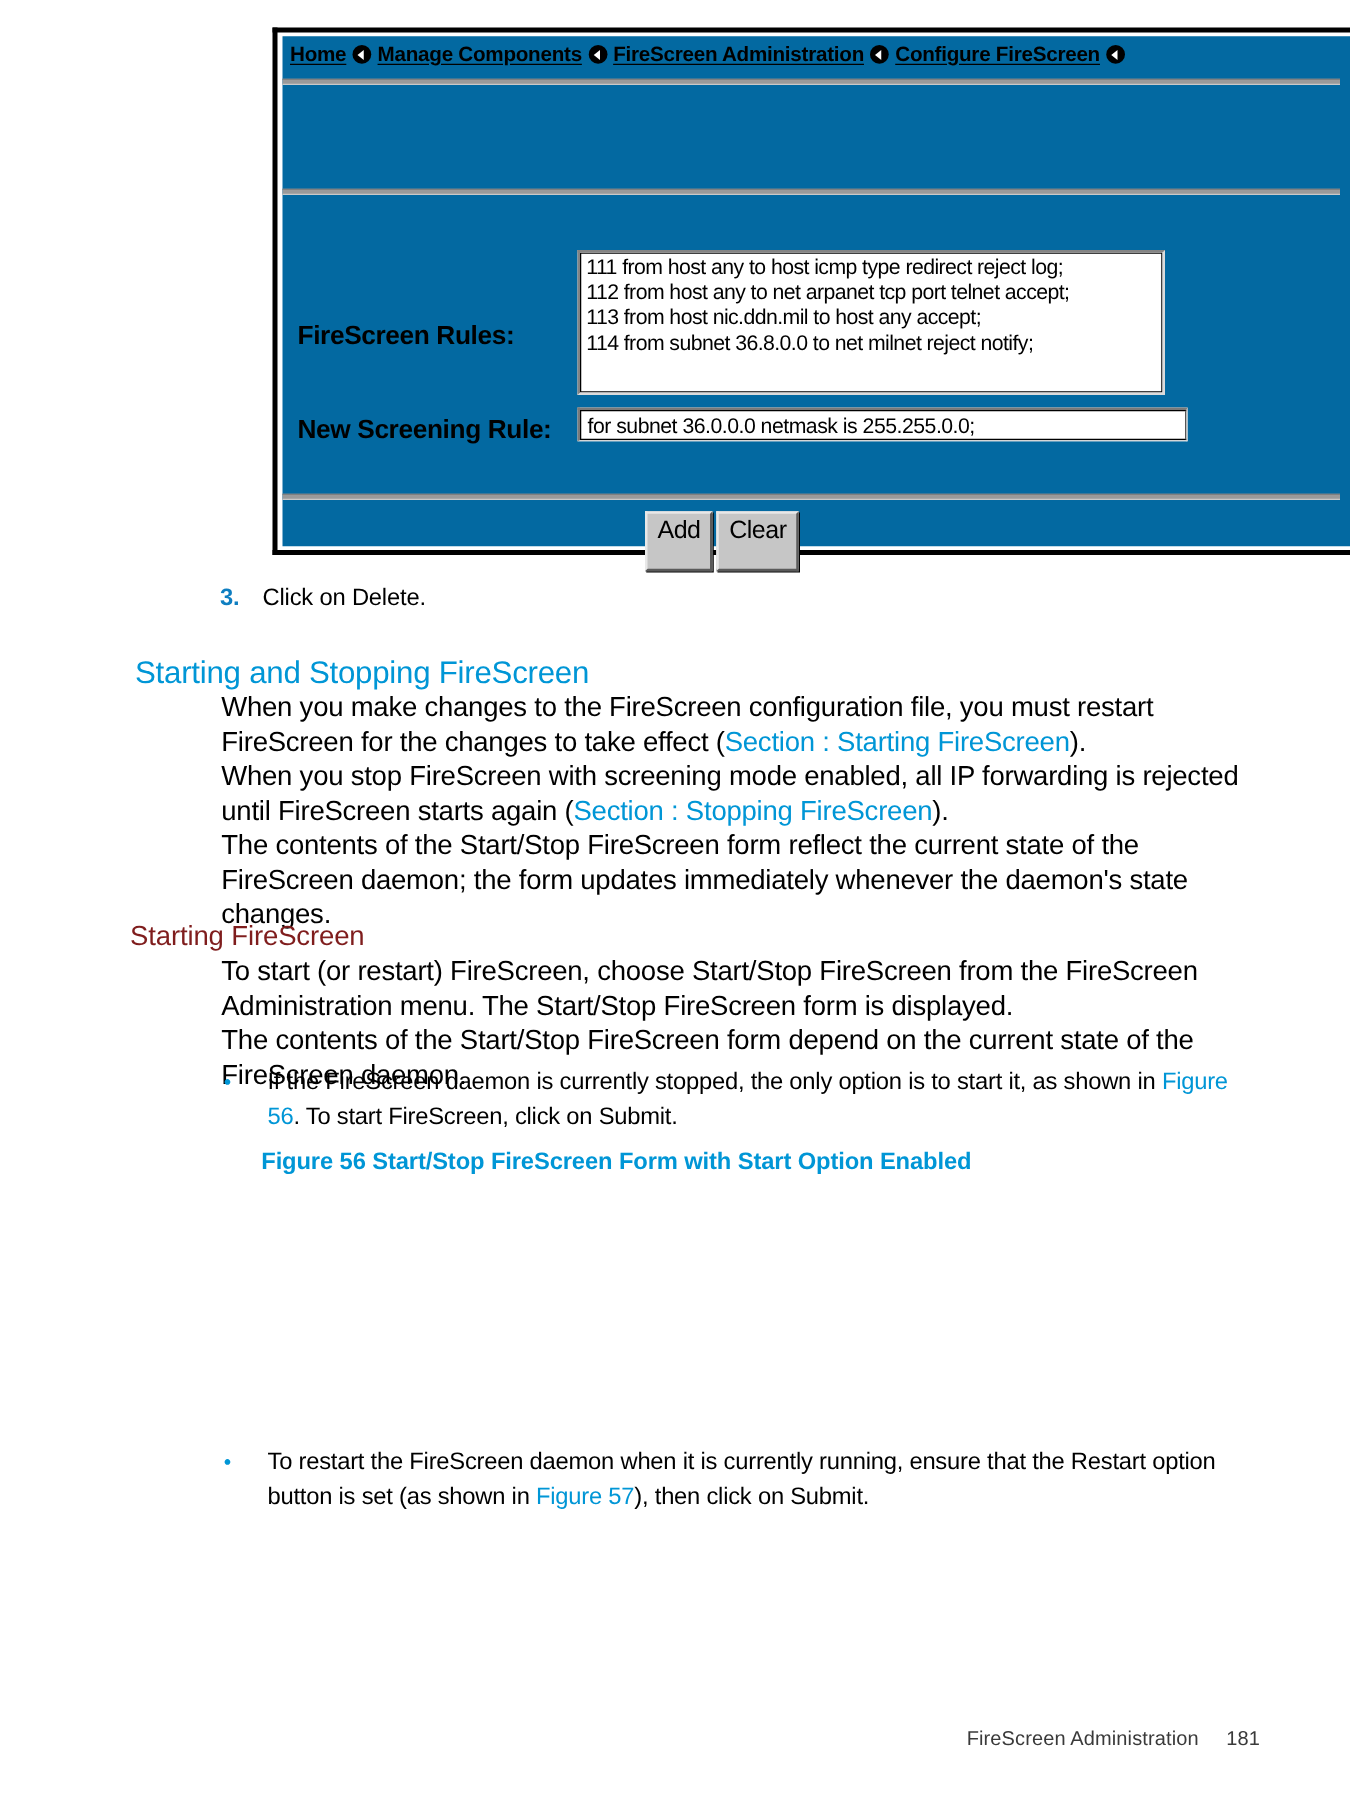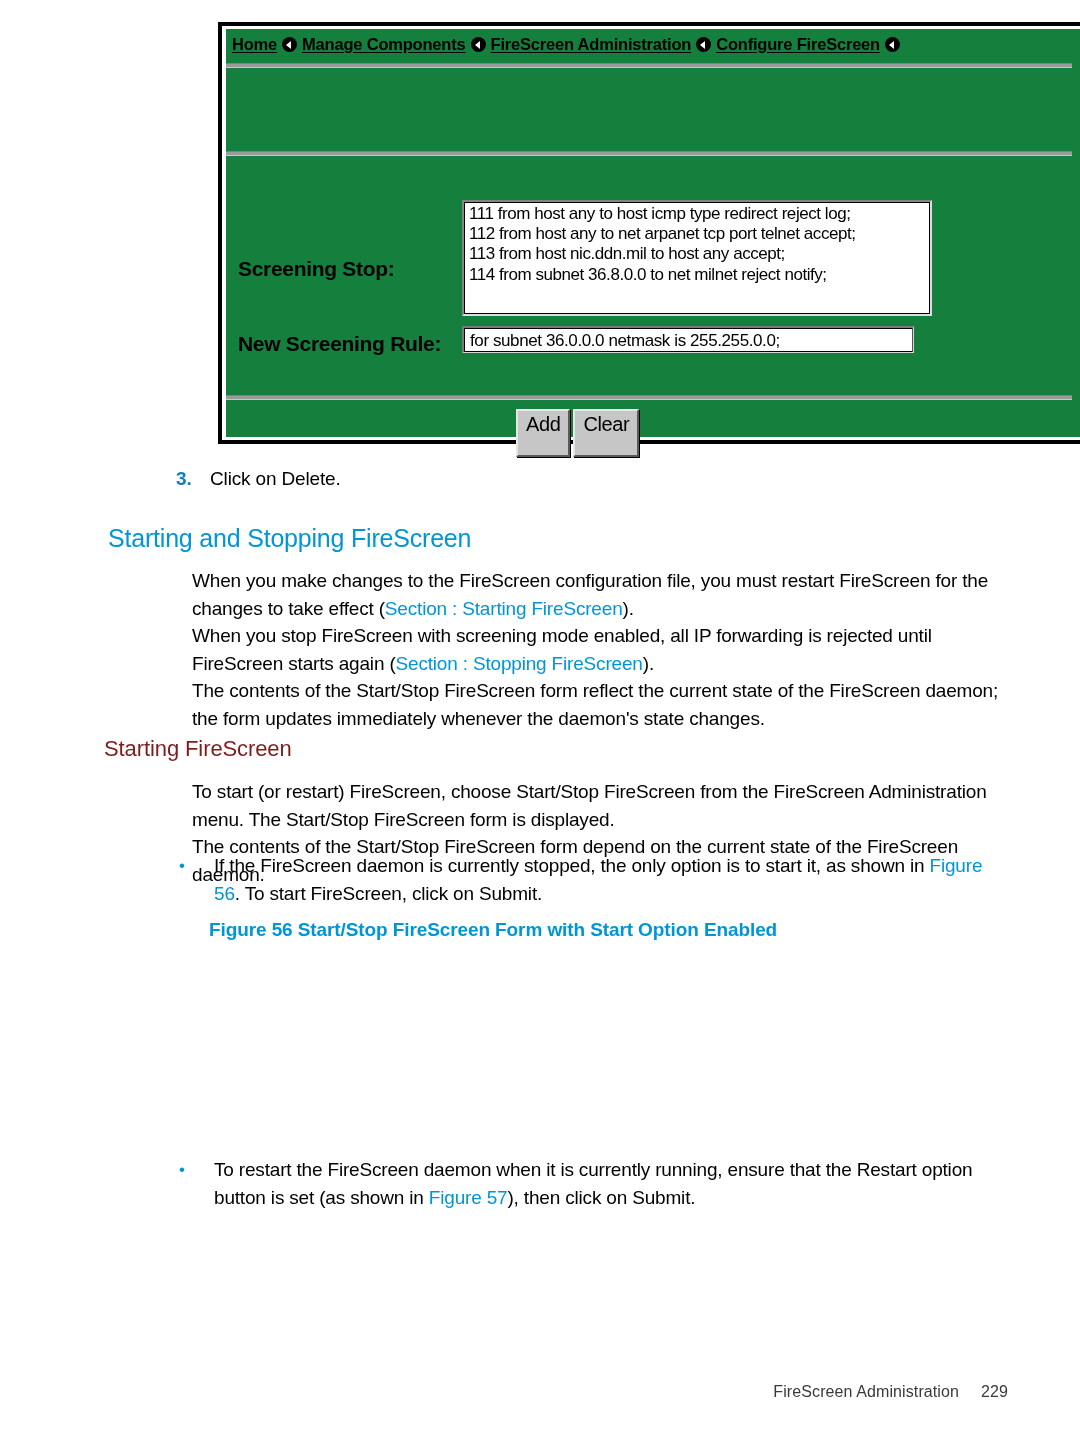--- a/index.html
+++ b/index.html
@@ -29,21 +29,21 @@
     border-top: 4px solid #000000;
     border-bottom: 4px solid #000000;
     box-sizing: border-box;
   }
   .shot-inner {
     position: absolute;
     left: 4px;
     top: 3px;
     right: 0;
     bottom: 3px;
-    background: #15803d;
+    background: #0369a1;
   }
 
   
   .breadcrumb {
     position: absolute;
     left: 6px;
     top: 6px;
     font-family: "Liberation Sans", sans-serif;
     font-size: 16.5px;
     font-weight: 600;
@@ -153,21 +153,21 @@
     letter-spacing: -0.45px;
     white-space: nowrap;
     color: #000;
   }
 
   
   .textinput {
     position: absolute;
     left: 236px;
     top: 297px;
-    width: 452px;
+    width: 488px;
     height: 27px;
     background: #ffffff;
     border-top: 2px solid #7a7a7a;
     border-left: 2px solid #7a7a7a;
     border-right: 1px solid #d6d6d6;
     border-bottom: 1px solid #d6d6d6;
     box-sizing: border-box;
   }
   .textinput-in {
     position: absolute;
@@ -249,22 +249,22 @@
     font-size: 22px;
     font-weight: normal;
     letter-spacing: -0.1px;
     color: #7f1d1d;
   }
 
   p.para {
     position: absolute;
     left: 176px;
     width: 832px;
-    margin: 16px;
-    font-size: 19px;
+    margin: 1px;
+    font-size: 22px;
     line-height: 27.5px;
     letter-spacing: -0.18px;
     color: #000;
   }
   .p1 { top: 551px; }
   .p2 { top: 606px; }
   .p3 { top: 661px; }
   .p4 { top: 762px; }
   .p5 { top: 817px; }
 
@@ -326,21 +326,21 @@
     <div class="breadcrumb">
       <span class="crumb-link">Home</span><span class="crumb-sep"></span><span class="crumb-link">Manage Components</span><span class="crumb-sep"></span><span class="crumb-link">FireScreen Administration</span><span class="crumb-sep"></span><span class="crumb-link">Configure FireScreen</span><span class="crumb-sep"></span>
     </div>
 
     <div class="rule-3d rule-top"></div>
 
 
     <div class="rule-3d rule-mid"></div>
 
 
-    <div class="shot-label label-rules">Screening Stop:</div>
+    <div class="shot-label label-rules">FireScreen Rules:</div>
 
     <div class="listbox">
       <div class="listbox-in">
         <div class="opt">111 from host any to host icmp type redirect reject log;</div>
         <div class="opt">112 from host any to net arpanet tcp port telnet accept;</div>
         <div class="opt">113 from host nic.ddn.mil to host any accept;</div>
         <div class="opt">114 from subnet 36.8.0.0 to net milnet reject notify;</div>
       </div>
     </div>
 
@@ -380,16 +380,16 @@
 
   <p class="para p5">The contents of the Start/Stop FireScreen form depend on the current state of the FireScreen daemon.</p>
 
   <div class="bullet-item b1"><span>If the FireScreen daemon is currently stopped, the only option is to start it, as shown in </span><span class="xref">Figure 56</span><span>. To start FireScreen, click on Submit.</span></div>
 
   <div class="fig-caption">Figure 56 Start/Stop FireScreen Form with Start Option Enabled</div>
 
   <div class="bullet-item b2"><span>To restart the FireScreen daemon when it is currently running, ensure that the Restart option button is set (as shown in </span><span class="xref">Figure 57</span><span>), then click on Submit.</span></div>
 
   <div class="footer">
-    <span>FireScreen Administration</span><span class="pg">229</span>
+    <span>FireScreen Administration</span><span class="pg">181</span>
   </div>
 
 </div>
 
 </body></html>

